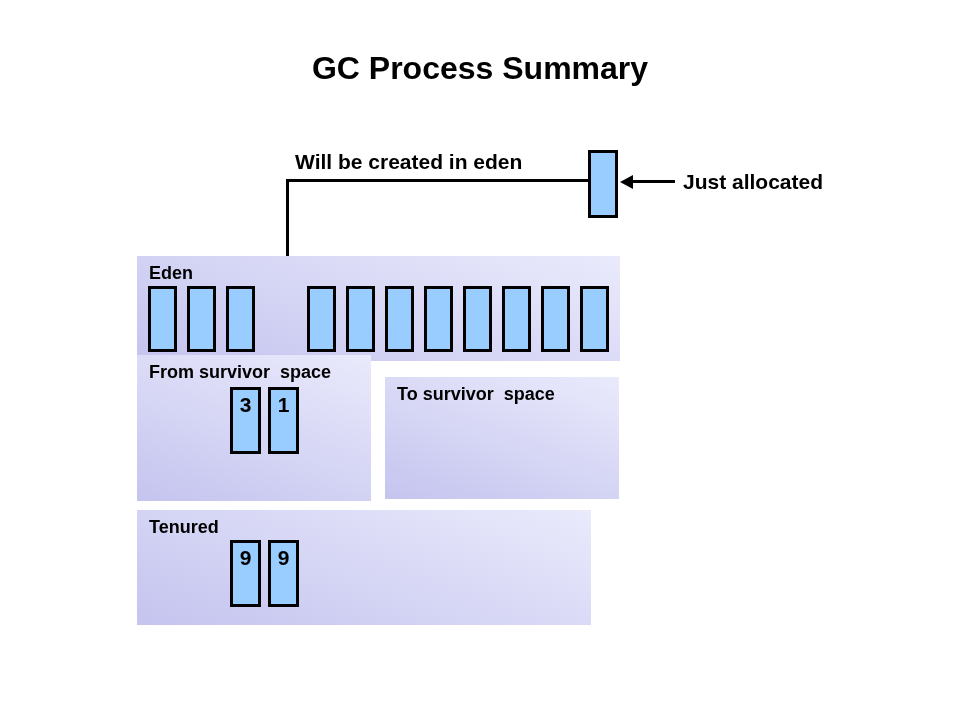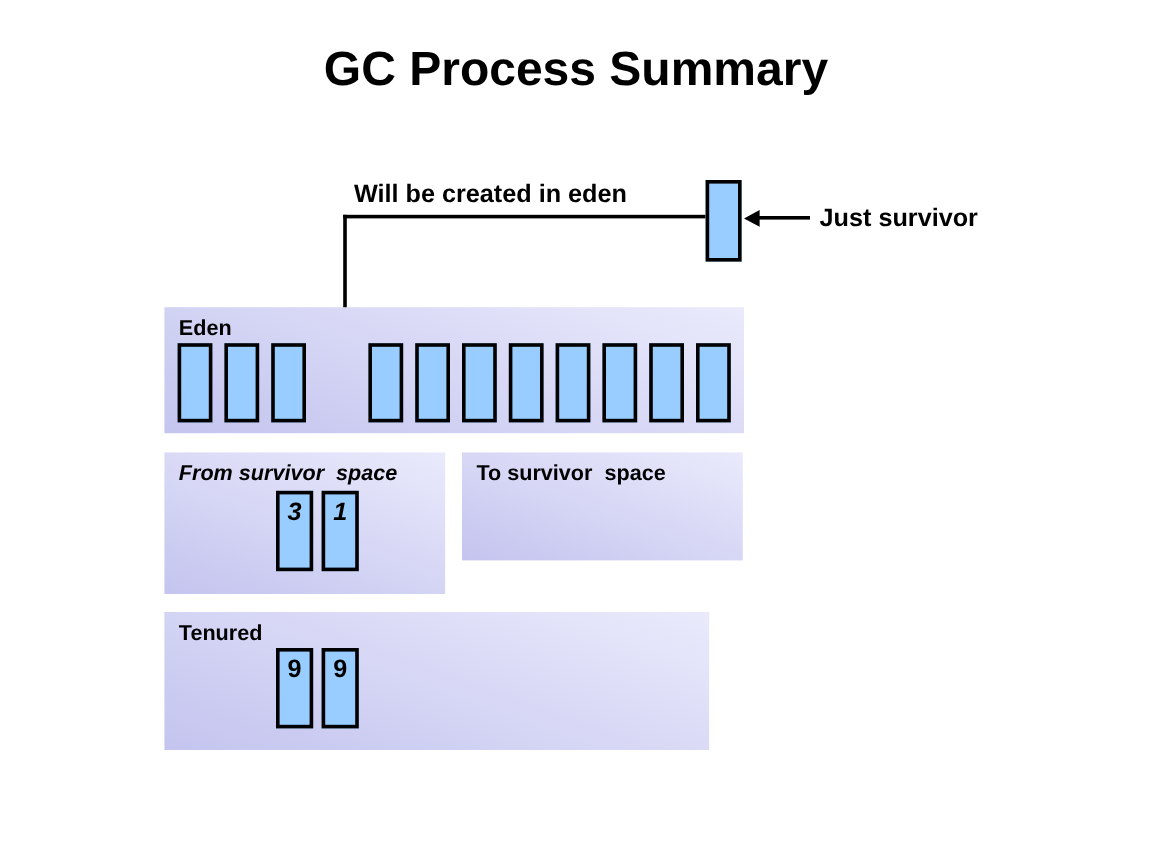--- a/index.html
+++ b/index.html
@@ -12,24 +12,24 @@
     position: relative;
     width: 960px;
     height: 720px;
     background: var(--bg, #FFFFFF);
     overflow: hidden;
     color: var(--text, #000000);
   }
   .title {
     position: absolute;
     left: 0;
-    top: 36px;
+    top: 50px;
     width: 960px;
     text-align: center;
-    font-size: 40px;
+    font-size: 32px;
     font-weight: bold;
     letter-spacing: 0px;
   }
   .annot {
     position: absolute;
     font-size: 21px;
     font-weight: bold;
     white-space: pre;
     line-height: 25px;
   }
@@ -99,44 +99,44 @@
 
   <div class="line" style="left:286px; top:179px; width:302px; height:3px;"></div>
   <div class="line" style="left:286px; top:179px; width:3px; height:121px;"></div>
   <div class="tri tri-down" style="left:280px; top:299px;"></div>
 
   <div class="allocated"></div>
 
   <div class="tri tri-left" style="left:620px; top:175px;"></div>
   <div class="line" style="left:630px; top:180px; width:45px; height:3px;"></div>
 
-  <div class="annot" style="left:683px; top:169px;">Just survivor</div>
+  <div class="annot" style="left:683px; top:169px;">Just allocated</div>
 
   <div class="gc-box" style="left:137px; top:256px; width:483px; height:105px;">
     <div class="box-label">Eden</div>
   <div class="cell" style="left: 11px; top: 30px; width: 29px; height: 66px;"></div>
       <div class="cell" style="left: 50px; top: 30px; width: 29px; height: 66px;"></div>
       <div class="cell" style="left: 89px; top: 30px; width: 29px; height: 66px;"></div>
       <div class="cell" style="left: 170px; top: 30px; width: 29px; height: 66px;"></div>
       <div class="cell" style="left: 209px; top: 30px; width: 29px; height: 66px;"></div>
       <div class="cell" style="left: 248px; top: 30px; width: 29px; height: 66px;"></div>
       <div class="cell" style="left: 287px; top: 30px; width: 29px; height: 66px;"></div>
       <div class="cell" style="left: 326px; top: 30px; width: 29px; height: 66px;"></div>
       <div class="cell" style="left: 365px; top: 30px; width: 29px; height: 66px;"></div>
       <div class="cell" style="left: 404px; top: 30px; width: 29px; height: 66px;"></div>
       <div class="cell" style="left: 443px; top: 30px; width: 29px; height: 66px;"></div>
     </div>
 
-  <div class="gc-box" style="left:137px; top:377px; width:234px; height:118px;font-style:italic;">
+  <div class="gc-box" style="left:137px; top:355px; width:234px; height:146px;">
     <div class="box-label">From survivor  space</div>
   <div class="cell" style="left: 93px; top: 32px; width: 31px; height: 67px;">3</div>
       <div class="cell" style="left: 131px; top: 32px; width: 31px; height: 67px;">1</div>
     </div>
 
-  <div class="gc-box" style="left:385px; top:377px; width:234px; height:90px;">
+  <div class="gc-box" style="left:385px; top:377px; width:234px; height:122px;">
     <div class="box-label">To survivor  space</div>
   </div>
 
   <div class="gc-box" style="left:137px; top:510px; width:454px; height:115px;">
     <div class="box-label">Tenured</div>
   <div class="cell" style="left: 93px; top: 30px; width: 31px; height: 67px;">9</div>
       <div class="cell" style="left: 131px; top: 30px; width: 31px; height: 67px;">9</div>
     </div>
 
 </div>

